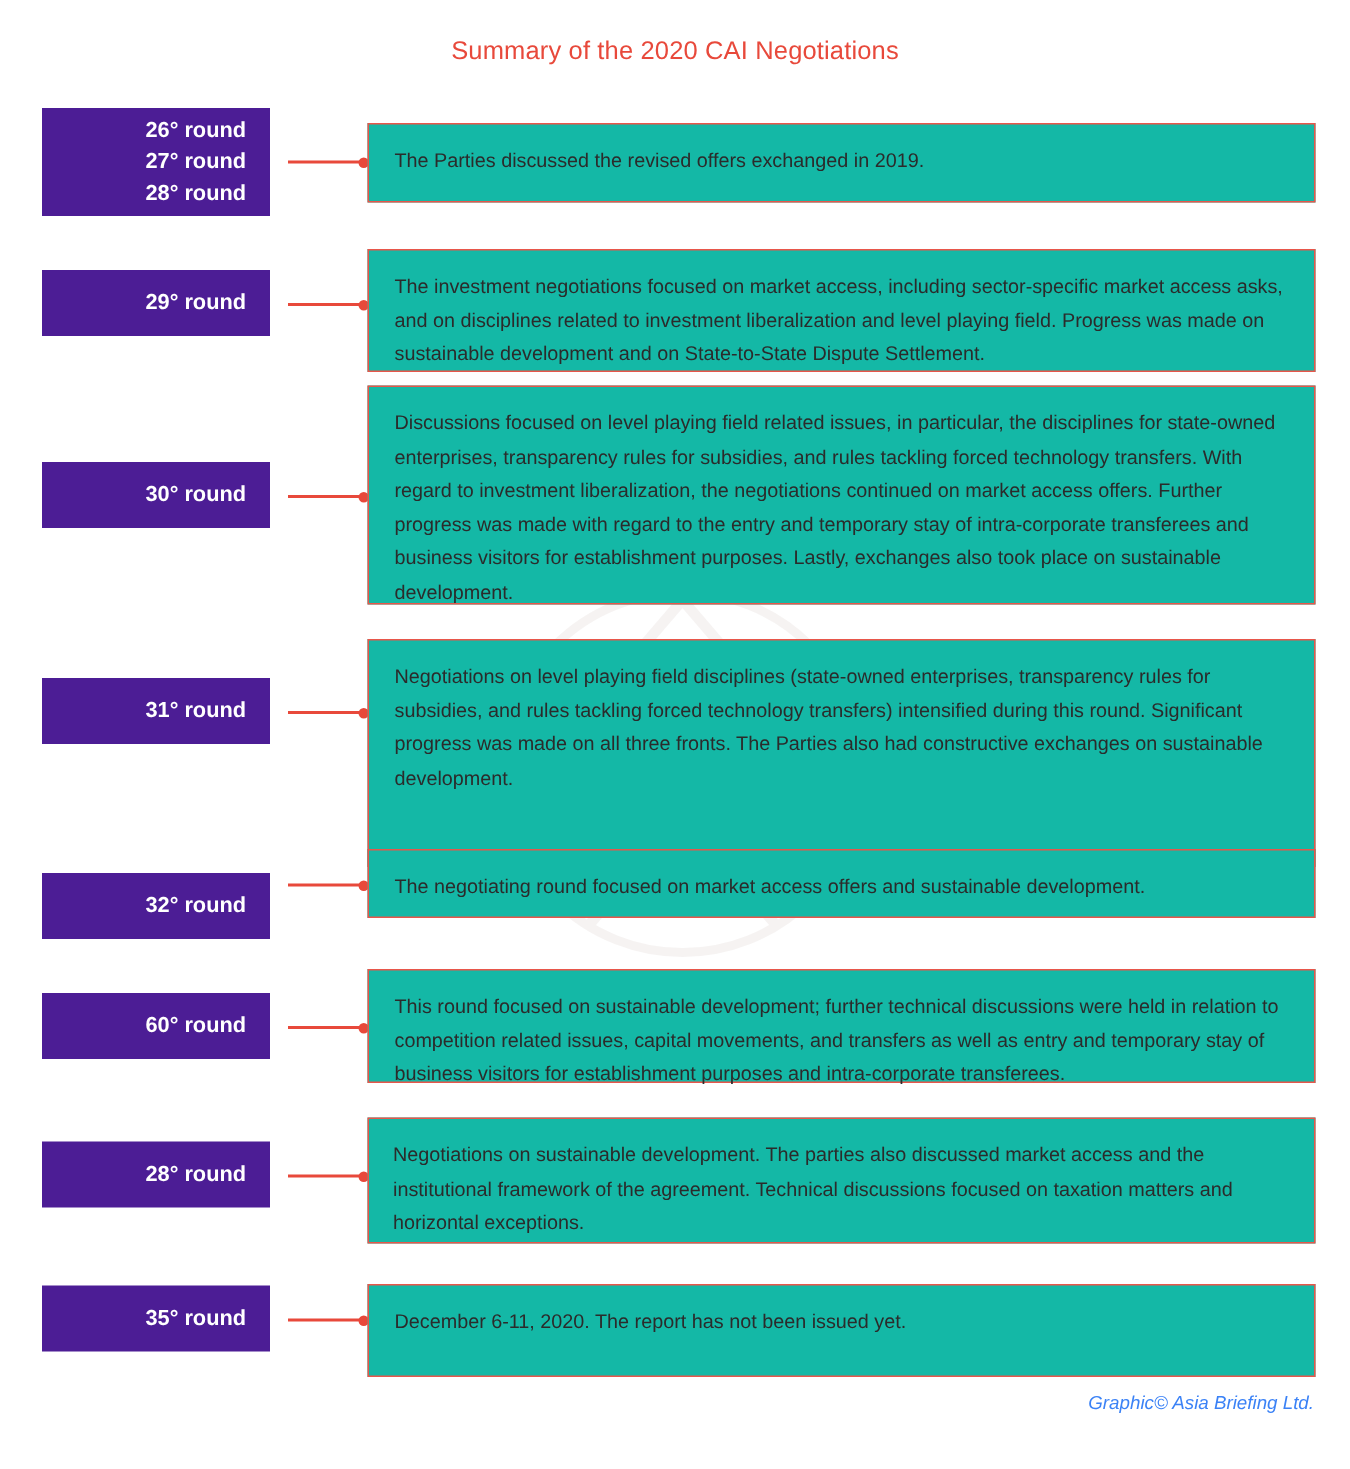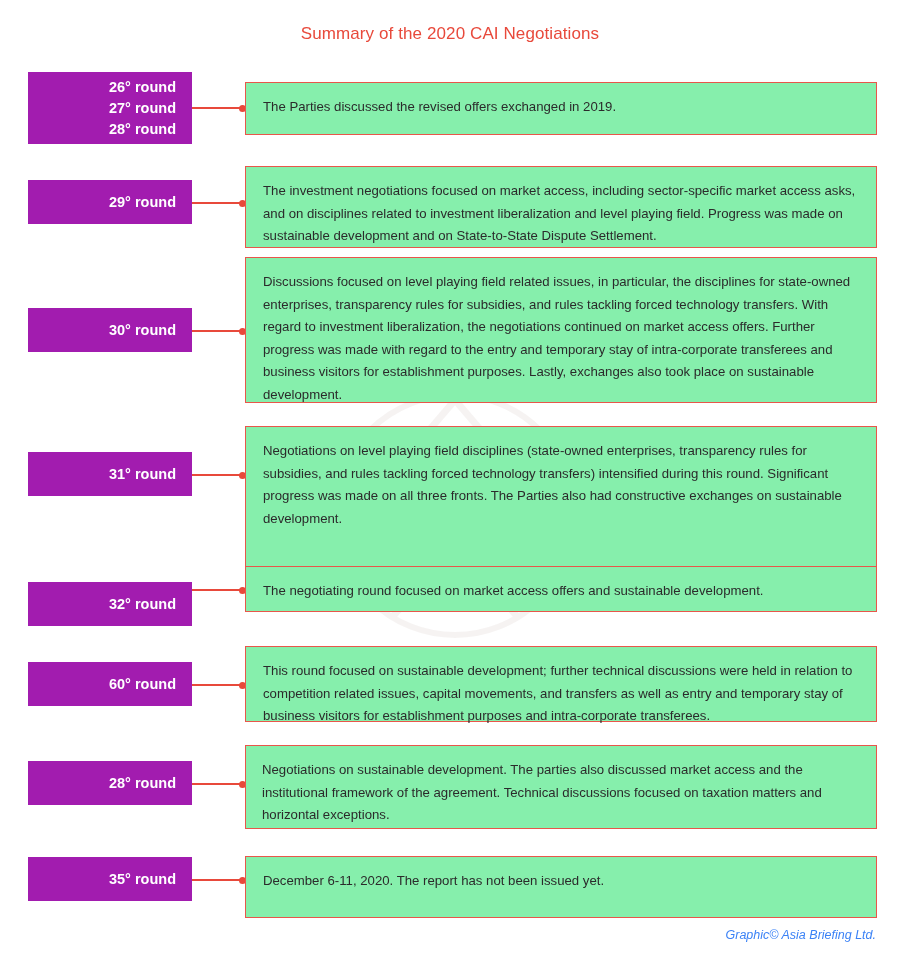--- a/index.html
+++ b/index.html
@@ -54,22 +54,22 @@
   .row {
     position: absolute;
     left: 0;
     width: 900px;
   }
 
   
   .label-box {
     position: absolute;
     left: 28px;
-    width: 164px;
-    background: #a21caf;
+    width: 152px;
+    background: #4c1d95;
     display: flex;
     align-items: center;
     justify-content: flex-end;
     padding-right: 16px;
   }
 
   .label-box.multi {
     flex-direction: column;
     justify-content: center;
     align-items: flex-end;
@@ -101,21 +101,21 @@
     border-radius: 50%;
     background: #E8493B;
   }
 
   
   .text-box {
     position: absolute;
     left: 245px;
     width: 632px;
     border: 1.6px solid #E8564A;
-    background: #86efac;
+    background: #14b8a6;
     padding: 13px 16px 13px 17px;
   }
 
   .text-box p {
     font-size: 13.2px;
     line-height: 22.5px;
     color: #2b2b2b;
     text-align: left;
   }
 

